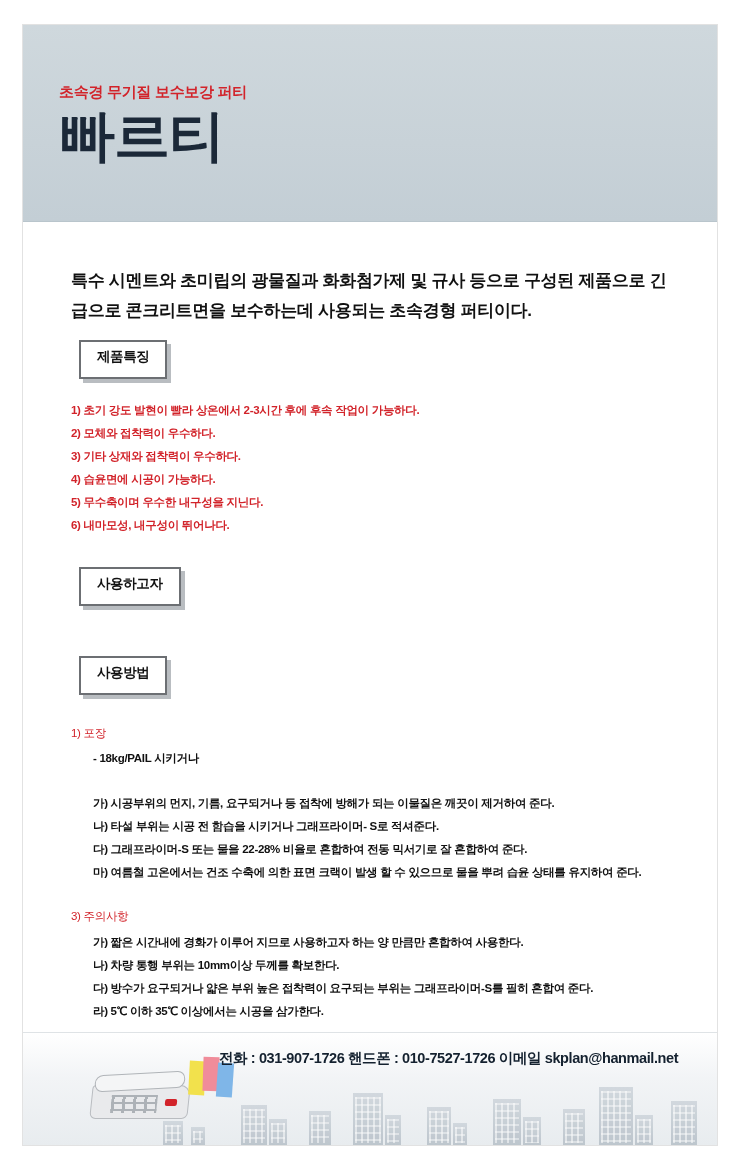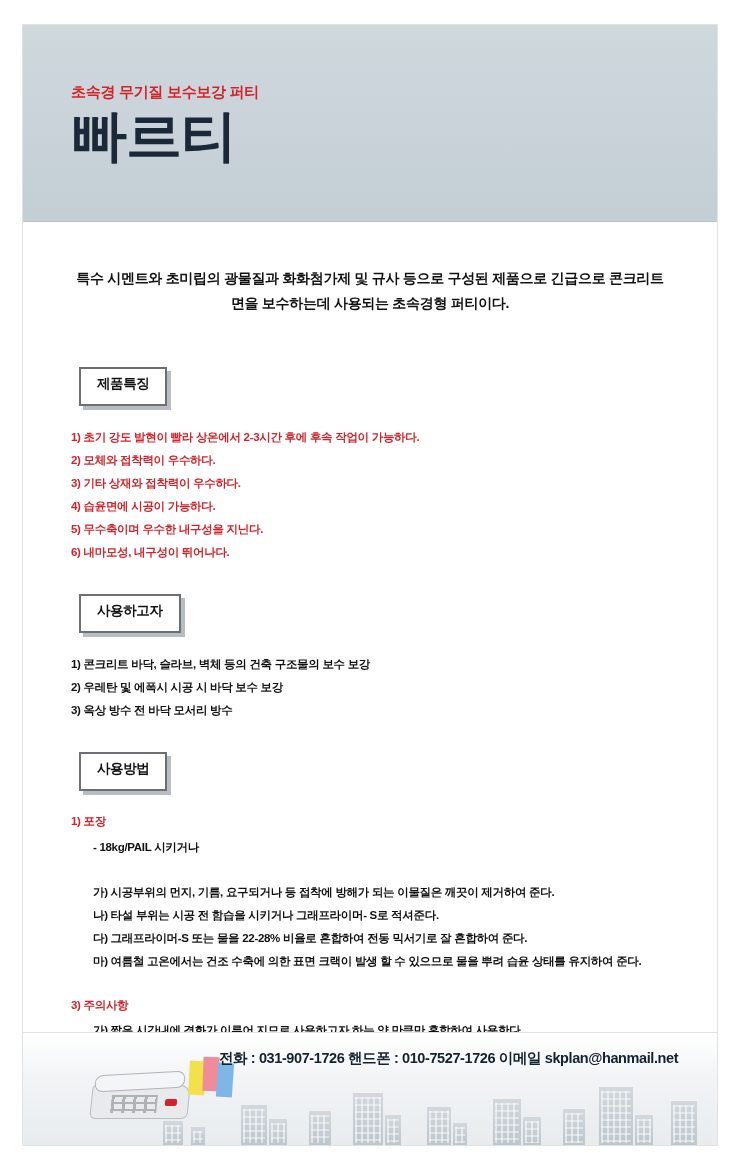--- a/index.html
+++ b/index.html
@@ -35,21 +35,21 @@
 
   
   .hero {
     position: relative;
     height: 196px;
     background: linear-gradient(180deg, #cfd8dd 0%, #c8d2d8 60%, #c3ced5 100%);
     border-bottom: 1px solid #b9c5cc;
   }
   .hero-inner {
     position: absolute;
-    left: 48px;
+    left: 36px;
     top: 58px;
   }
   .hero-sub {
     font-size: 15px;
     font-weight: bold;
     color: #d2232a;
     letter-spacing: -0.3px;
     margin: 0 0 6px 0;
     line-height: 1.2;
   }
@@ -60,28 +60,27 @@
     letter-spacing: -1px;
     line-height: 1.05;
     margin: 0;
   }
 
   
   .body-wrap {
     padding: 44px 48px 0 48px;
   }
   .intro {
-    font-size: 14px;
+    font-size: 17px;
     font-weight: bold;
     color: #111;
     line-height: 1.75;
     letter-spacing: -0.3px;
-    margin: 0 0 52px 0;
+    margin: 0 0 14px 0;
     max-width: 600px;
-    text-align: center;
   }
 
   
   .chip {
     display: inline-block;
     position: relative;
     background: #ffffff;
     border: 2px solid #6c6f73;
     color: #111;
     font-size: 13.5px;
@@ -105,24 +104,24 @@
   }
   .list.dark li {
     color: #111;
     font-weight: bold;
   }
 
   
   .usage-group { margin-bottom: 22px; }
   .usage-head {
     font-size: 11.5px;
-    font-weight: bold;
+    font-weight: normal;
     color: #d2232a;
     letter-spacing: -0.3px;
-    margin: 0 0 4px 0;
+    margin: 8px 0 4px 0;
     line-height: 1.8;
   }
   .usage-items { margin: 0; padding: 0; list-style: none; }
   .usage-items li {
     font-size: 11.5px;
     font-weight: bold;
     color: #111;
     letter-spacing: -0.3px;
     line-height: 2.0;
     padding-left: 22px;
@@ -260,25 +259,20 @@
           <li>2) 모체와 접착력이 우수하다.</li>
           <li>3) 기타 상재와 접착력이 우수하다.</li>
           <li>4) 습윤면에 시공이 가능하다.</li>
           <li>5) 무수축이며 우수한 내구성을 지닌다.</li>
           <li>6) 내마모성, 내구성이 뛰어나다.</li>
         </ul>
       </div>
 
       <div class="section">
         <div class="chip">사용하고자</div>
-        <ul class="list dark">
-          <li>1) 콘크리트 바닥, 슬라브, 벽체 등의 건축 구조물의 보수 보강</li>
-          <li>2) 우레탄 및 에폭시 시공 시 바닥 보수 보강</li>
-          <li>3) 옥상 방수 전 바닥 모서리 방수</li>
-        </ul>
       </div>
 
       <div class="section">
         <div class="chip">사용방법</div>
 
         <div class="usage-group">
           <p class="usage-head">1) 포장</p>
           <ul class="usage-items">
             <li>- 18kg/PAIL 시키거나</li>
           </ul>

